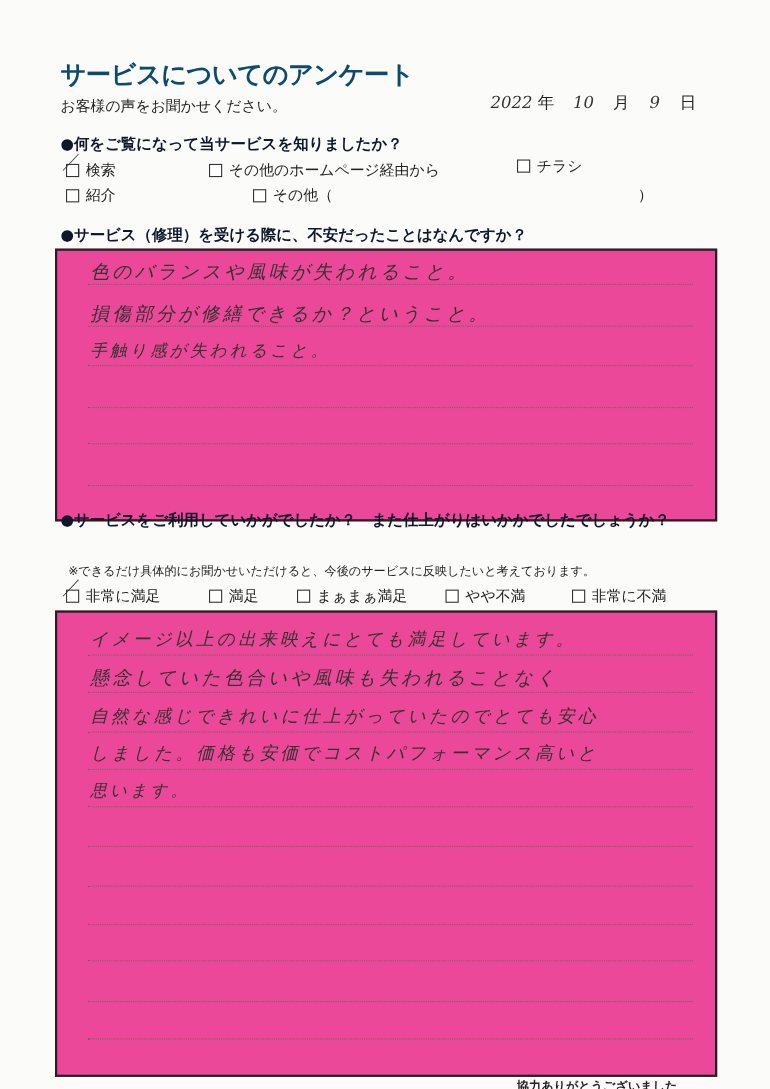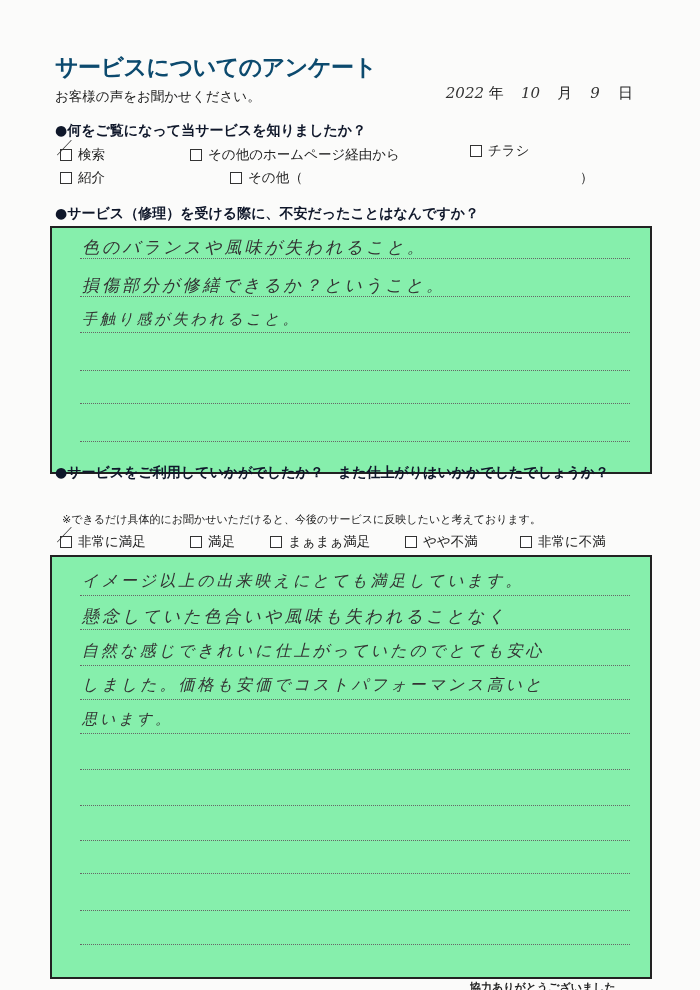--- a/index.html
+++ b/index.html
@@ -15,21 +15,21 @@
   .date .hand { font-family:"DejaVu Serif", serif; font-style:italic; color:#333; font-size:15px; }
   .date span { display:inline-block; }
   .q { font-size:14px; font-weight:bold; color:#0f172a; }
   .opt { font-size:13.5px; color:#222; display:flex; align-items:center; gap:6px; }
   .cb { width:10px; height:10px; border:1.3px solid #333; display:inline-block; position:relative; background:#fff; }
   .cb.checked::after {
     content:""; position:absolute; left:1px; top:-8px; width:14px; height:16px;
     border-left:1.6px solid #333; transform:skewX(-30deg) rotate(20deg);
   }
   .note { font-size:11px; color:#222; }
-  .box { border:2.5px solid #222; background:#86efac; }
+  .box { border:2.5px solid #222; background:#ec4899; }
   .line { position:absolute; left:28px; right:20px; border-top:1.5px dotted #666; }
   .hw { position:absolute; left:30px; font-family:"DejaVu Serif", serif; font-style:italic; color:#333; font-size:17px; letter-spacing:3px; white-space:nowrap; }
   .footer { font-size:11px; font-weight:bold; color:#222; }
 </style>
 </head>
 <body>
 
 <div class="abs title">サービスについてのアンケート</div>
 <div class="abs subtitle">お客様の声をお聞かせください。</div>
 <div class="abs date">

